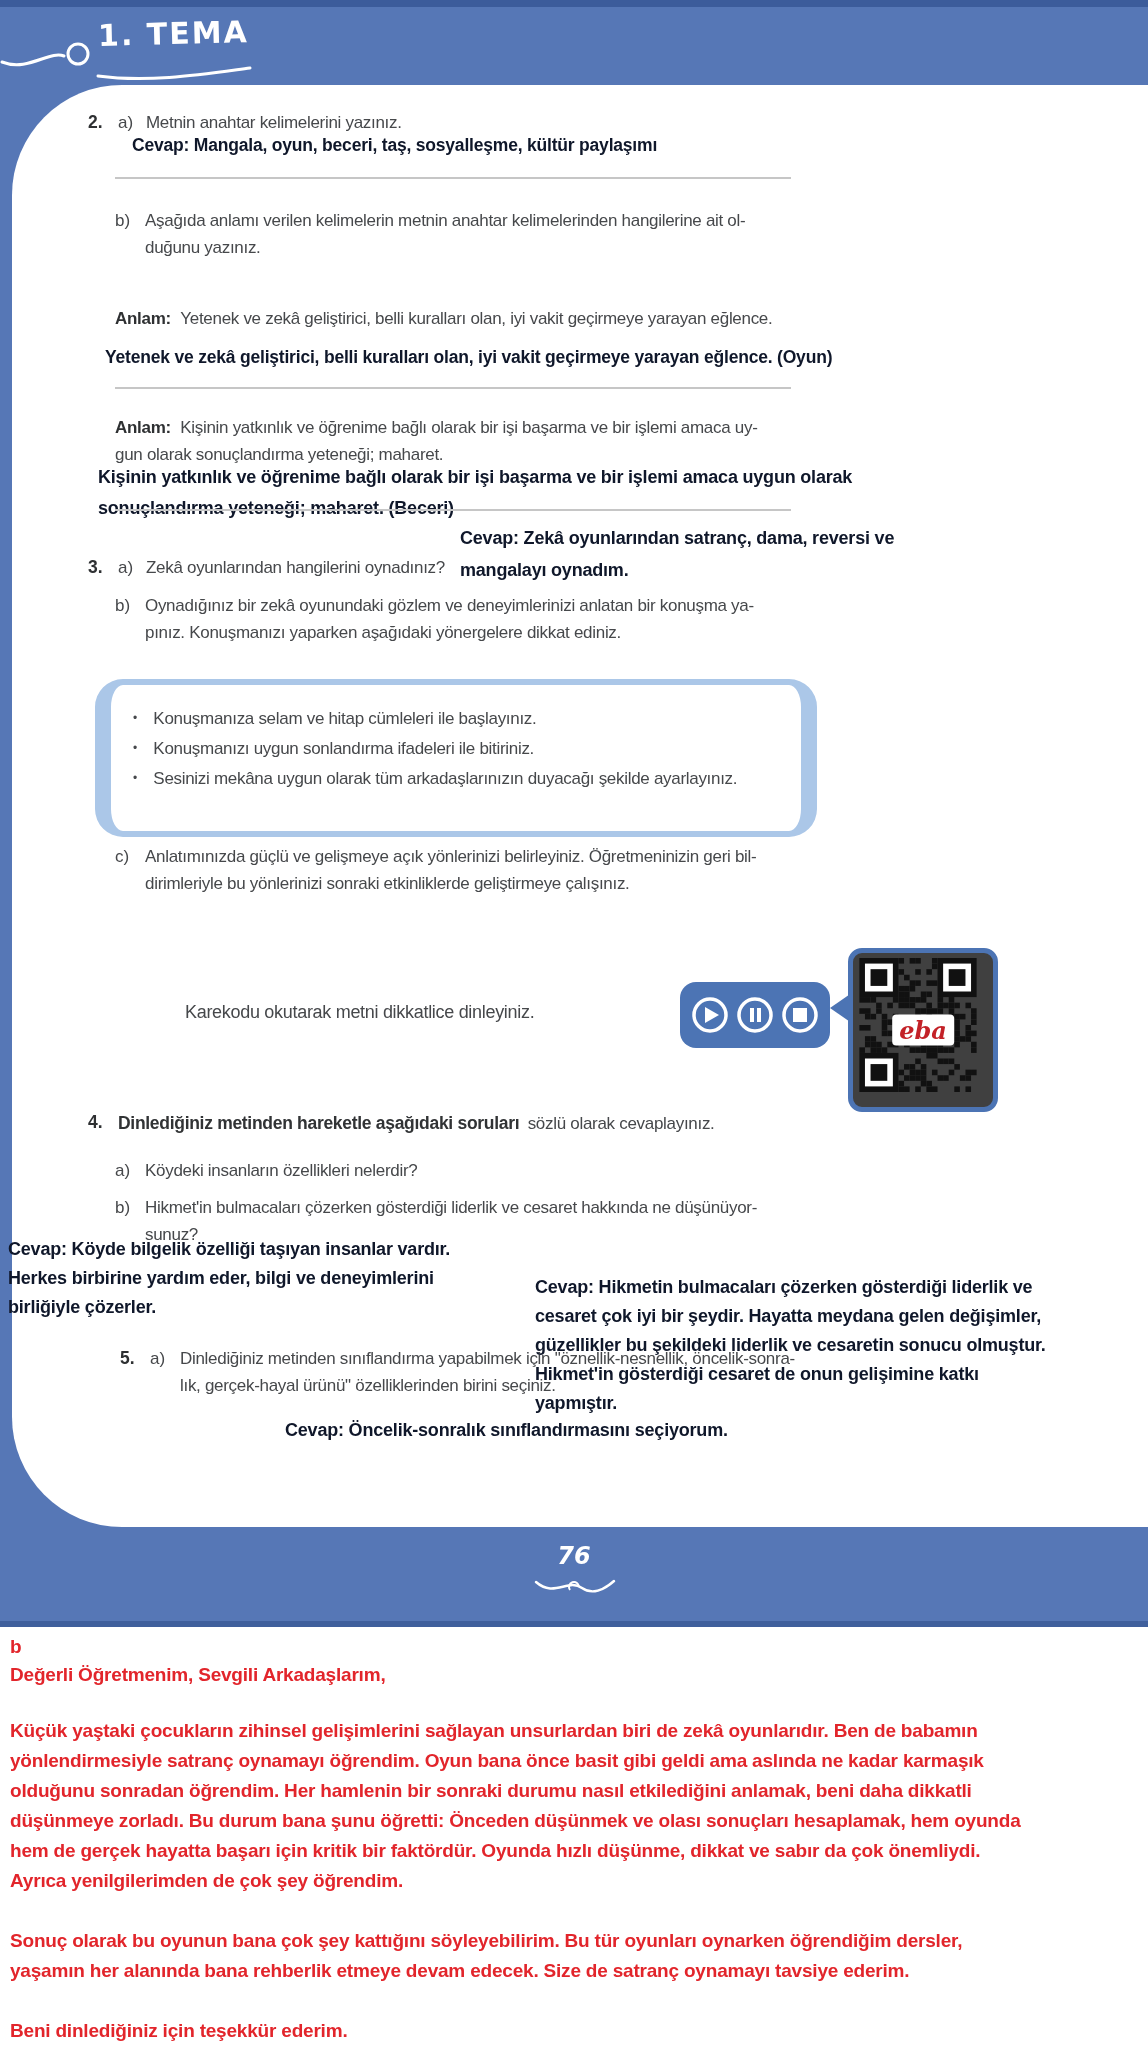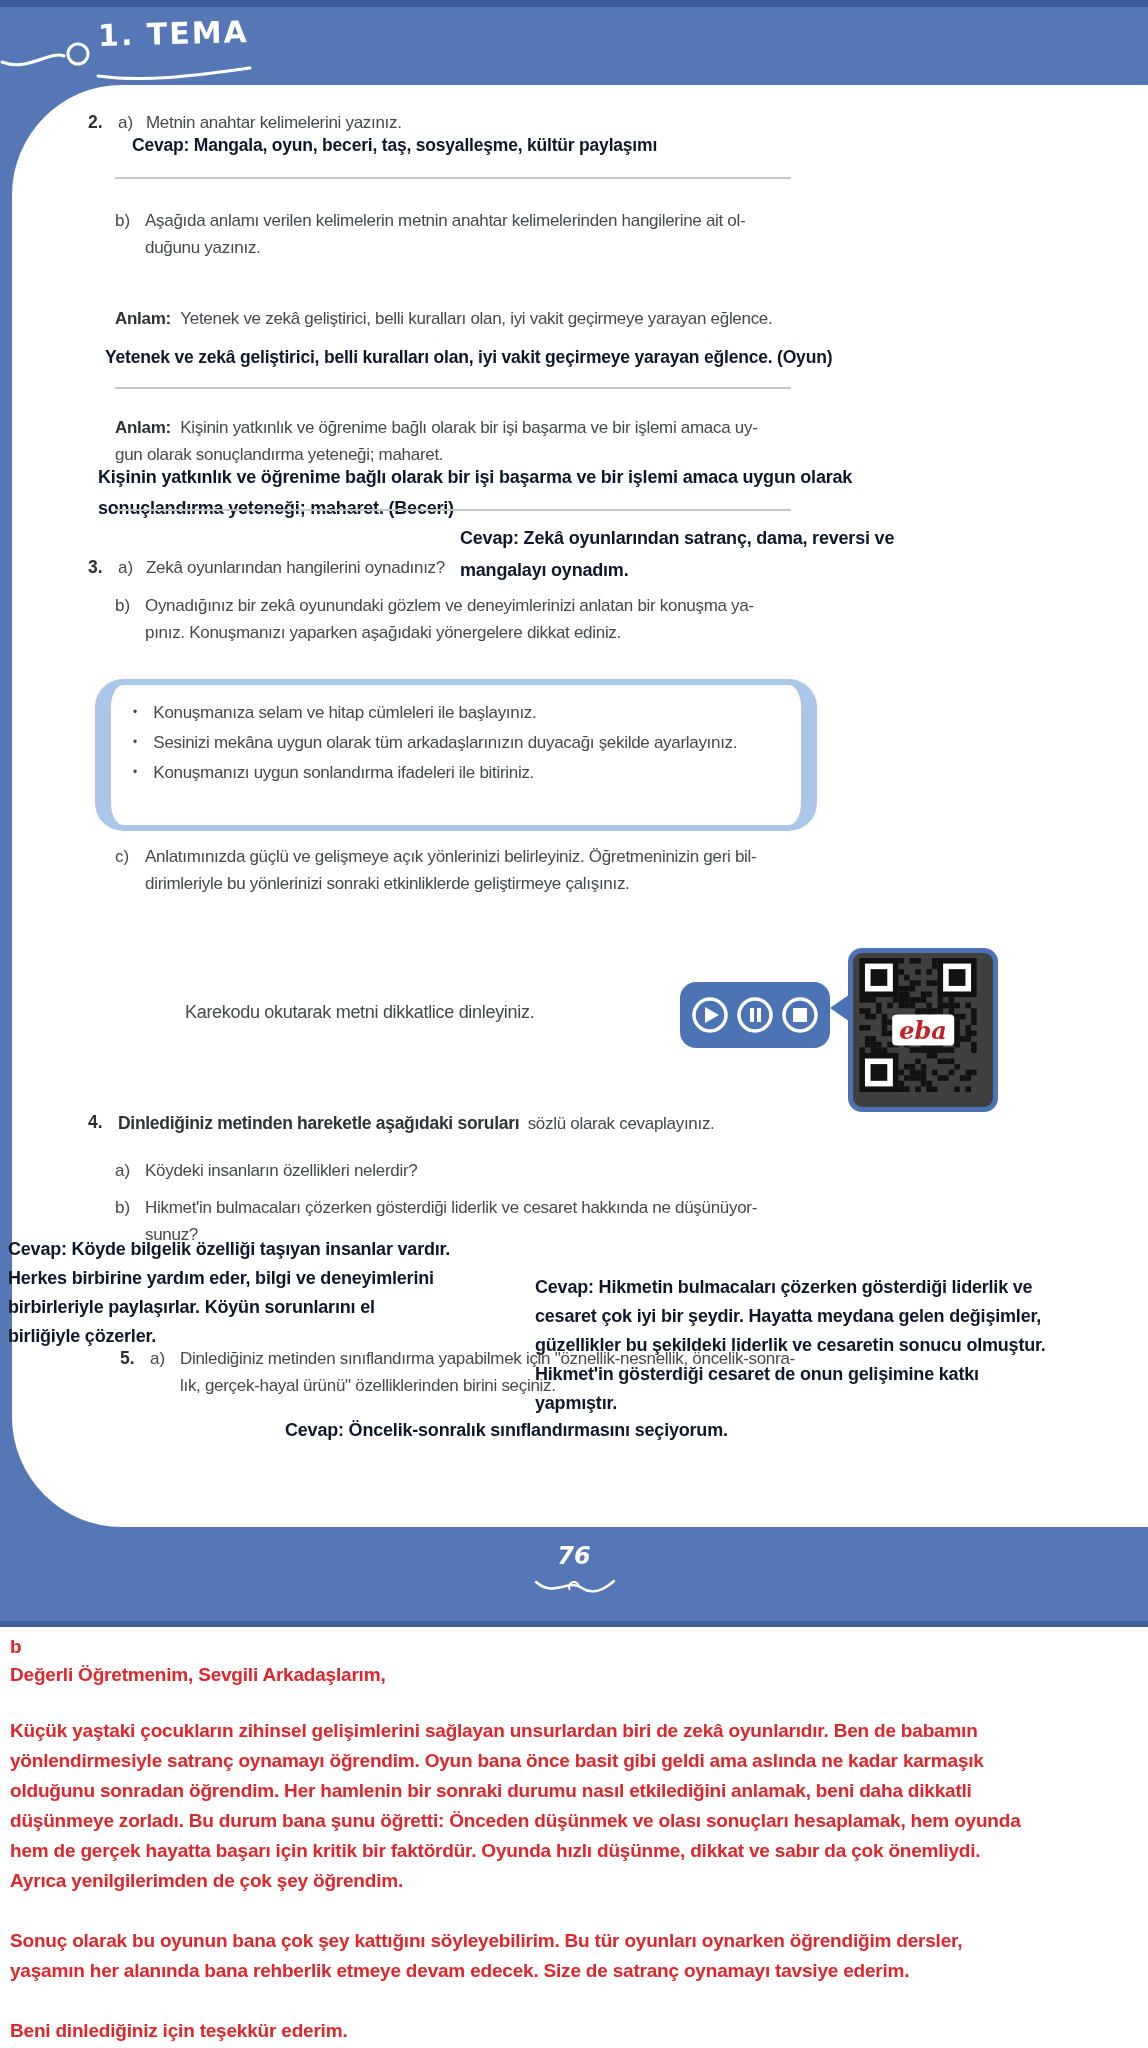--- a/index.html
+++ b/index.html
@@ -27,21 +27,21 @@
   .q-text{color:#46484b;font-size:17px;white-space:nowrap;letter-spacing:-0.3px;}
   .q-lines div{height:27px;color:#46484b;font-size:17px;white-space:nowrap;letter-spacing:-0.3px;}
   .bold-lbl{font-weight:700;color:#2e3032;}
   .semi{font-weight:700;color:#313335;}
   .red{color:#0f172a;font-weight:700;white-space:nowrap;letter-spacing:-0.2px;font-size:18px;}
   .red-lines div{height:29px;}
   .rule{height:2px;background:#c6c6c6;}
   
   .gbox{left:83px;top:594px;width:668px;height:122px;background:#fff;
         border:6px solid #abc7e8;border-left-width:16px;border-right-width:16px;
-        border-radius:28px;padding:18px 0 0 22px;box-sizing:content-box;}
+        border-radius:28px;padding:24px 0 0 22px;box-sizing:content-box;}
   .gbox .g-row{height:30px;color:#46484b;font-size:17px;white-space:nowrap;letter-spacing:-0.3px;}
   .gbox .dot{display:inline-block;font-size:12px;margin-right:12px;transform:translateY(-2px);}
   
   .media-bar{left:668px;top:897px;width:150px;height:66px;background:#4c74b4;border-radius:16px;}
   .qr-tail{left:818px;top:905px;width:0;height:0;border-top:18px solid transparent;
            border-bottom:18px solid transparent;border-right:26px solid #4c74b4;}
   .qr-frame{left:836px;top:863px;width:130px;height:144px;background:#404040;
             border:5px solid #4c74b4;border-radius:14px;padding:5px;}
   
   .page-num{left:0;top:1542px;width:1148px;text-align:center;color:#ffffff;
@@ -112,25 +112,25 @@
     <div>pınız. Konuşmanızı yaparken aşağıdaki yönergelere dikkat ediniz.</div>
   </div>
 
   <div class="abs gbox">
     <div class="g-row">
       <span class="dot">•</span>
       <span>Konuşmanıza selam ve hitap cümleleri ile başlayınız.</span>
     </div>
     <div class="g-row">
       <span class="dot">•</span>
-      <span>Sesinizi mekâna uygun olarak tüm arkadaşlarınızın duyacağı şekilde ayarlayınız.</span>
+      <span>Konuşmanızı uygun sonlandırma ifadeleri ile bitiriniz.</span>
     </div>
     <div class="g-row">
       <span class="dot">•</span>
-      <span>Konuşmanızı uygun sonlandırma ifadeleri ile bitiriniz.</span>
+      <span>Sesinizi mekâna uygun olarak tüm arkadaşlarınızın duyacağı şekilde ayarlayınız.</span>
     </div>
   </div>
 
   <span class="abs q-label" style="left:103px;top:762px;">c)</span>
   <div class="abs q-lines" style="left:133px;top:762px;">
     <div>Anlatımınızda güçlü ve gelişmeye açık yönlerinizi belirleyiniz. Öğretmeninizin geri bil-</div>
     <div>dirimleriyle bu yönlerinizi sonraki etkinliklerde geliştirmeye çalışınız.</div>
   </div>
 
   <span class="abs q-text" style="left:173px;top:917px;font-size:18px;">Karekodu okutarak metni dikkatlice dinleyiniz.</span>
@@ -348,21 +348,20 @@
   <div class="abs red red-lines" style="left:523px;top:1192px;">
     <div>Cevap: Hikmetin bulmacaları çözerken gösterdiği liderlik ve</div>
     <div>cesaret çok iyi bir şeydir. Hayatta meydana gelen değişimler,</div>
     <div>güzellikler bu şekildeki liderlik ve cesaretin sonucu olmuştur.</div>
     <div>Hikmet'in gösterdiği cesaret de onun gelişimine katkı</div>
     <div>yapmıştır.</div>
   </div>
   <div class="abs red red-lines" style="left:-4px;top:1154px;">
     <div>Cevap: Köyde bilgelik özelliği taşıyan insanlar vardır.</div>
     <div>Herkes birbirine yardım eder, bilgi ve deneyimlerini</div>
-    <div>birbirleriyle paylaşırlar. Köyün sorunlarını el</div>
     <div>birliğiyle çözerler.</div>
   </div>
 
   <span class="abs q-num" style="left:108px;top:1263px;">5.</span>
   <span class="abs q-label" style="left:138px;top:1264px;">a)</span>
   <div class="abs q-lines" style="left:168px;top:1264px;">
     <div>Dinlediğiniz metinden sınıflandırma yapabilmek için "öznellik-nesnellik, öncelik-sonra-</div>
     <div>lık, gerçek-hayal ürünü" özelliklerinden birini seçiniz.</div>
   </div>
   <span class="abs red" style="left:273px;top:1335px;">Cevap: Öncelik-sonralık sınıflandırmasını seçiyorum.</span>

